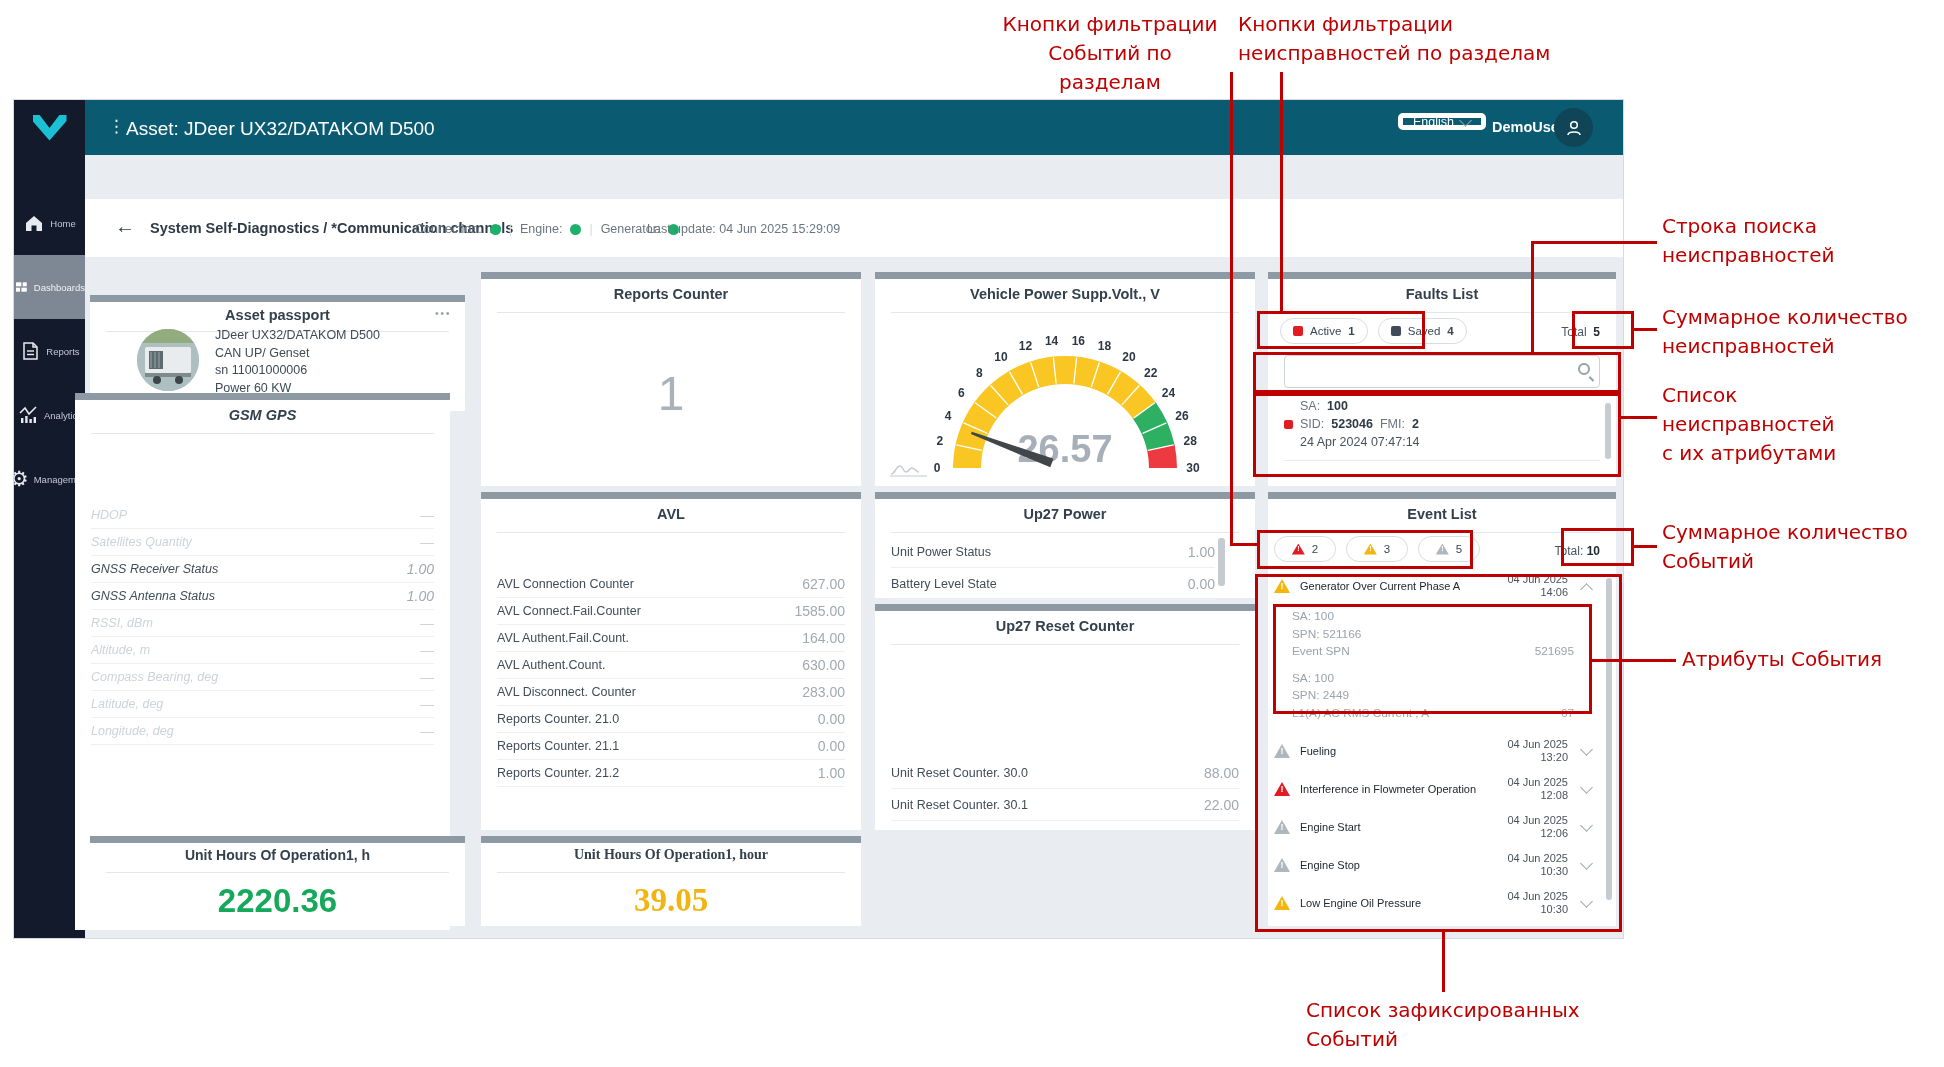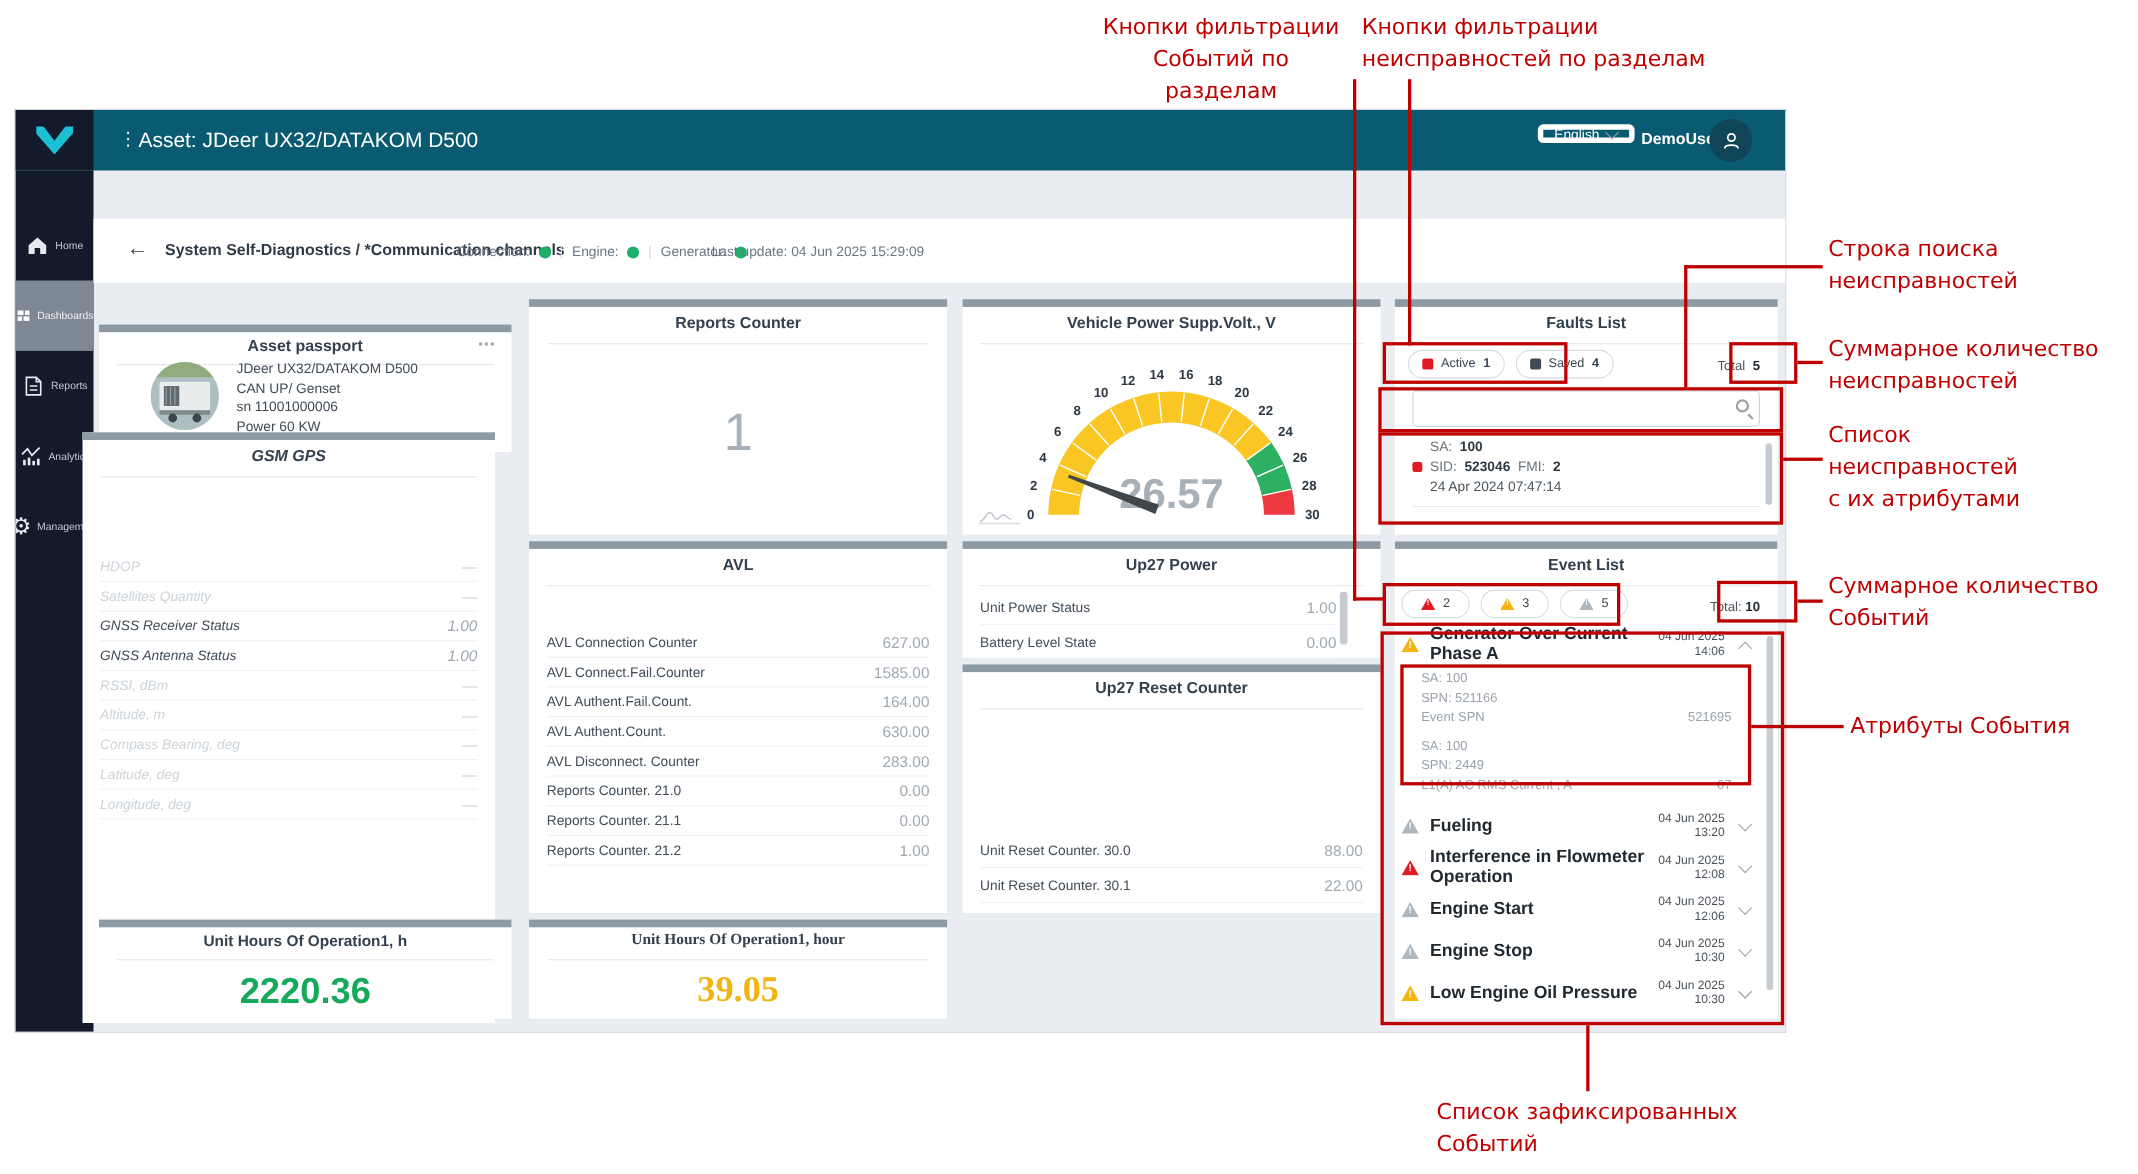--- a/index.html
+++ b/index.html
@@ -90,21 +90,21 @@
 
   
   .fault-item { position:absolute; left:16px; right:16px; font-size:12.5px; line-height:18px; color:#6a747e; }
   .fault-item b { color:#2e3944; font-weight:700; }
   .fault-date { color:#49535c; }
   .fault-sep { position:absolute; left:16px; right:16px; height:1px; background:#e7ebee; }
 
   
   .ev-row { display:flex; align-items:center; height:38px; padding:0 10px 0 6px; gap:10px; cursor:pointer; }
   .ev-head { height:36px; }
-  .ev-title { font-size:16px; font-weight:700; color:#202830; flex:1 1 auto; }
+  .ev-title { font-size:11px; font-weight:400; color:#202830; flex:1 1 auto; }
   .ev-date { font-size:11px; color:#49525b; line-height:13.5px; text-align:right; white-space:pre-line; flex:0 0 auto; }
   .chev { width:10px; height:10px; flex:0 0 auto; position:relative; margin-left:4px; }
   .chev::before { content:""; position:absolute; left:0; top:2px; width:8px; height:8px;
                   border-right:1.6px solid #9aa3ac; border-bottom:1.6px solid #9aa3ac; }
   .chev.down::before { transform:rotate(45deg); top:-1px; }
   .chev.up::before { transform:rotate(-135deg); top:4px; }
   .ev-attrs { padding:4px 28px 10px 24px; font-size:11.8px; color:#9aa3ac; line-height:17.5px; }
   .attr-kv { display:flex; justify-content:space-between; }
   .attr-g2 { margin-top:9px; }
 

